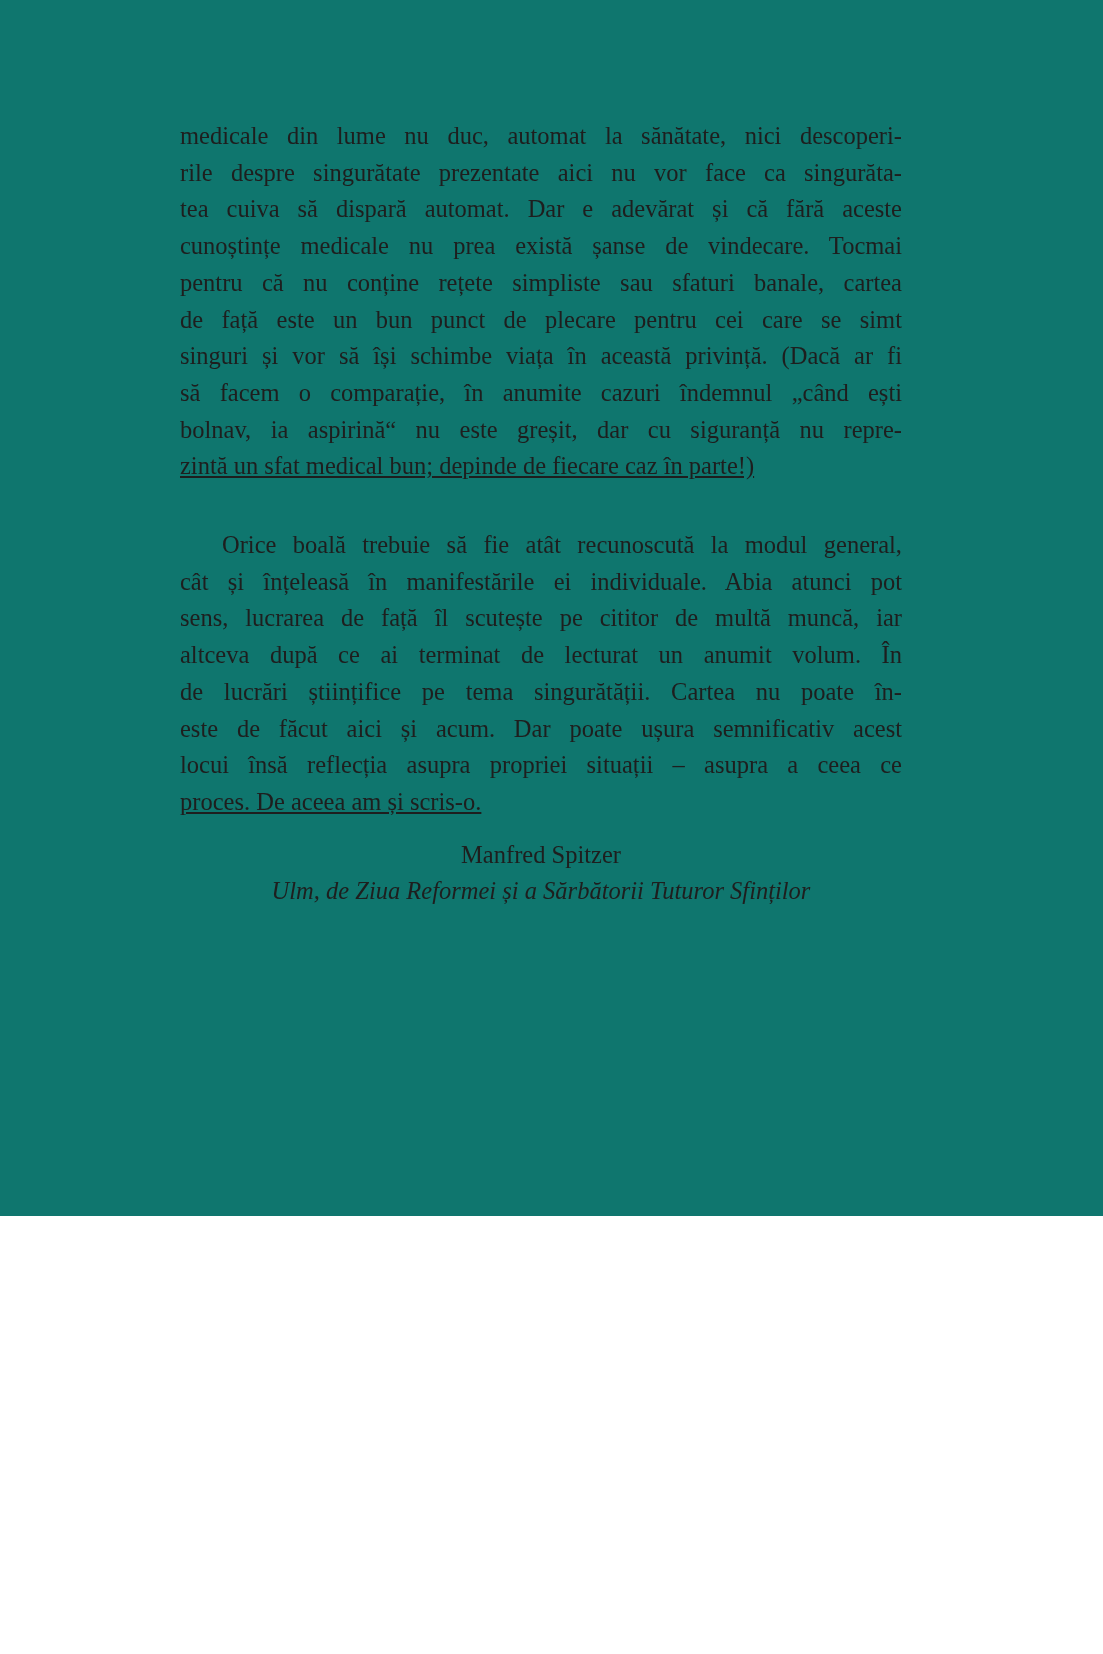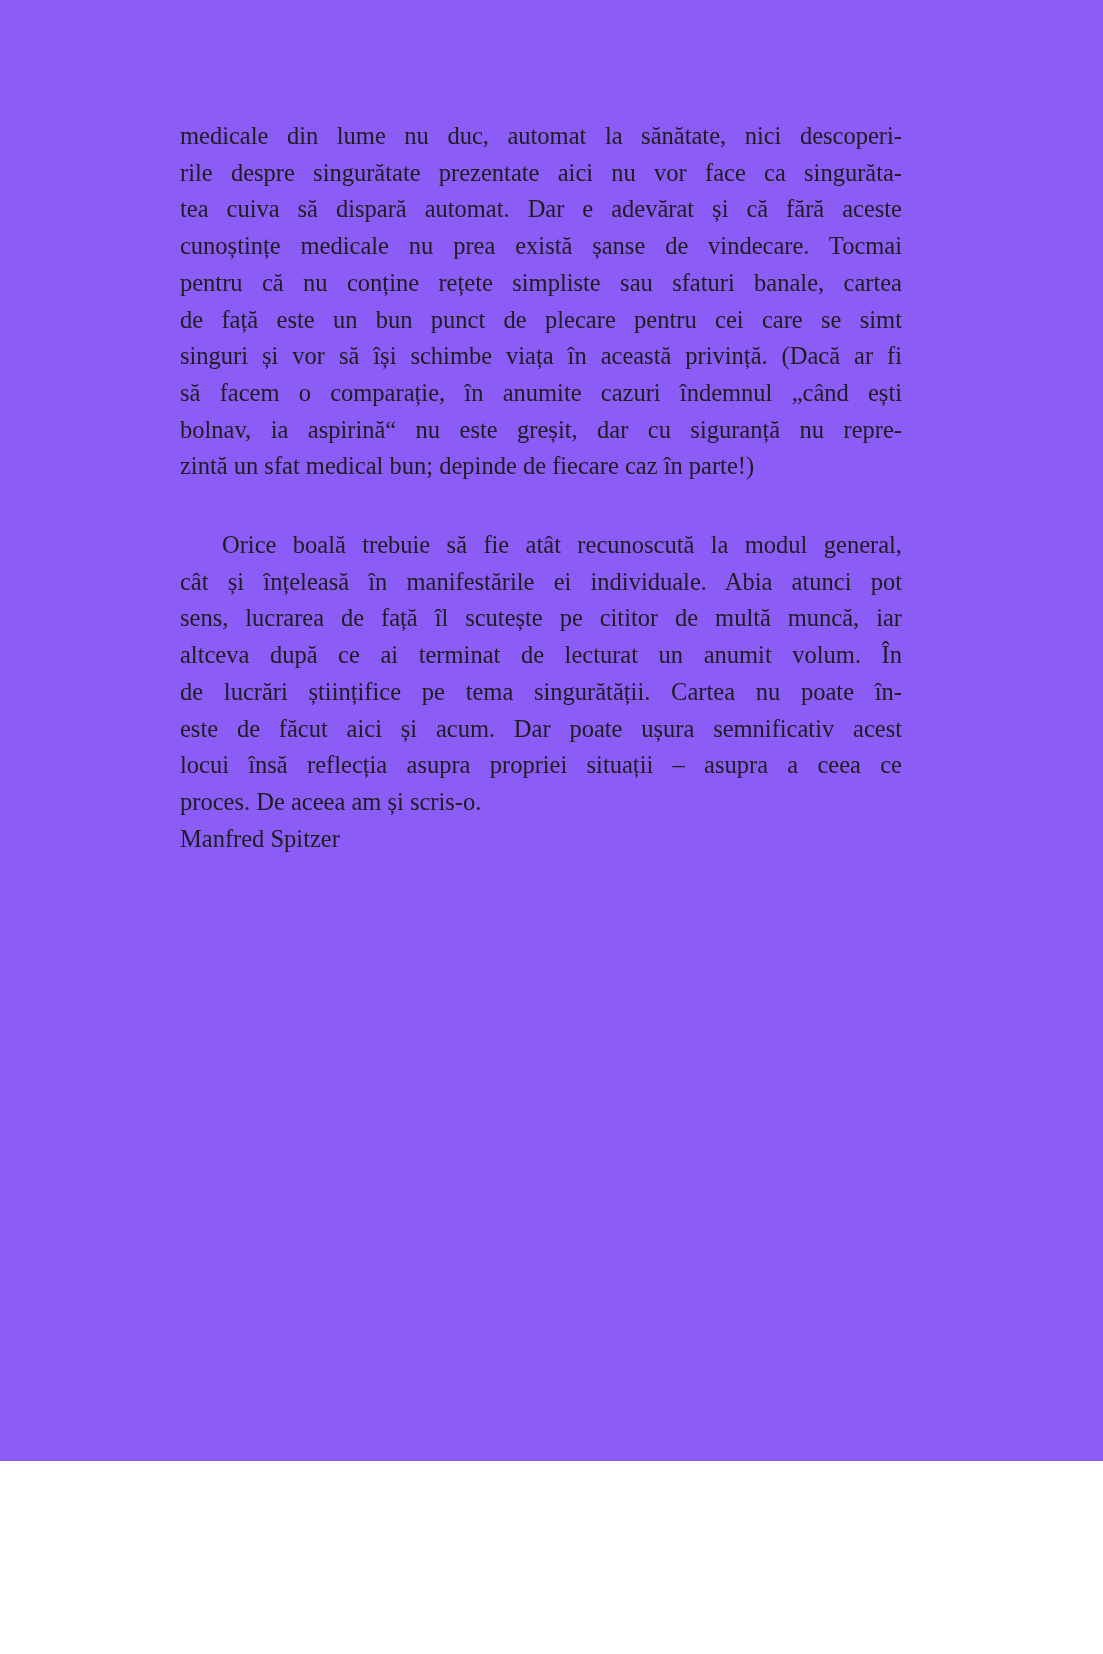--- a/index.html
+++ b/index.html
@@ -3,22 +3,22 @@
 <meta charset="utf-8">
 <style>
   html, body {
     margin: 0;
     padding: 0;
     background: #ffffff;
   }
   .page {
     position: relative;
     width: 1103px;
-    height: 1461px;
-    background: #8b5cf6;
+    height: 1216px;
+    background: #0f766e;
     overflow: hidden;
   }
   .text-block {
     position: absolute;
     left: 180px;
     top: 118px;
     width: 722px;
     font-family: "Liberation Serif", "DejaVu Serif", serif;
     font-size: 24.5px;
     line-height: 36.7px;
@@ -29,28 +29,29 @@
     padding: 0;
   }
   .line {
     display: block;
     text-align: justify;
     text-align-last: justify;
     white-space: normal;
   }
   .line.last {
     text-align-last: left;
+    text-decoration: underline;
   }
   .line.indent {
     text-indent: 42px;
     margin-top: 42px;
   }
   .signature {
-    margin-top: 0;
-    text-align: left;
+    margin-top: 16px;
+    text-align: center;
   }
   .sig-author {
     display: block;
     line-height: 36.7px;
   }
   .sig-dateline {
     display: block;
     font-style: italic;
     line-height: 36.7px;
   }
@@ -80,16 +81,17 @@
       <span class="line">sens, lucrarea de față îl scutește pe cititor de multă muncă, iar</span>
       <span class="line">altceva după ce ai terminat de lecturat un anumit volum. În</span>
       <span class="line">de lucrări științifice pe tema singurătății. Cartea nu poate în-</span>
       <span class="line">este de făcut aici și acum. Dar poate ușura semnificativ acest</span>
       <span class="line">locui însă reflecția asupra propriei situații – asupra a ceea ce</span>
       <span class="line last">proces. De aceea am și scris-o.</span>
     </p>
 
     <div class="signature">
       <span class="sig-author">Manfred Spitzer</span>
+      <span class="sig-dateline">Ulm, de Ziua Reformei și a Sărbătorii Tuturor Sfinților</span>
     </div>
 
   </div>
 </div>
 
 </body></html>

